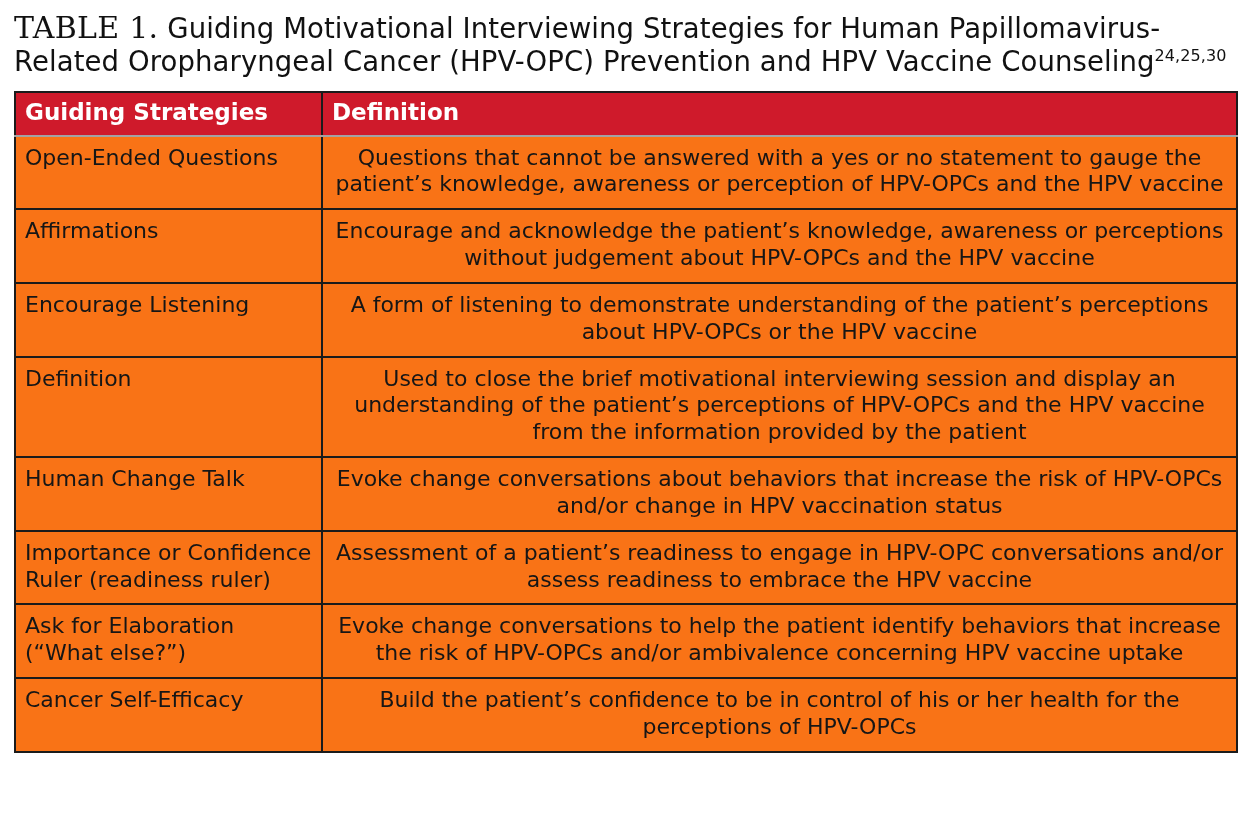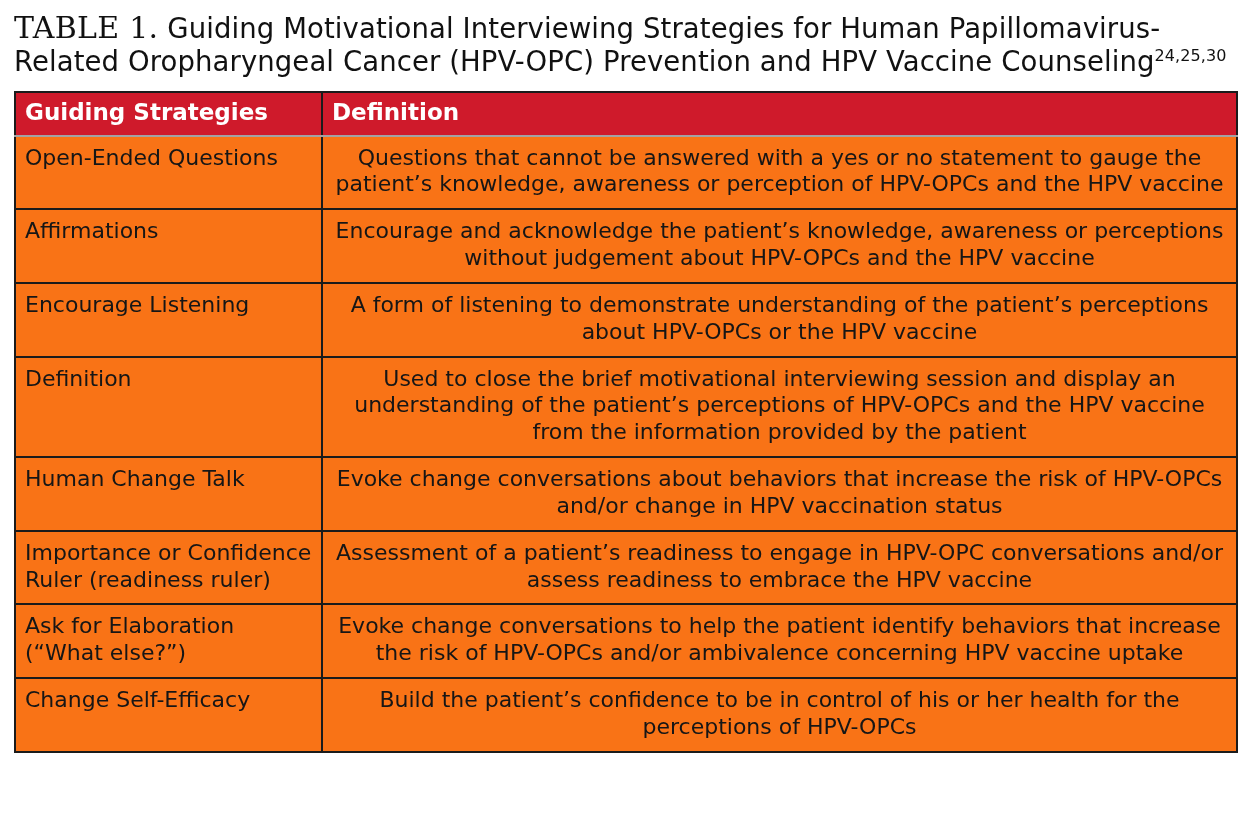--- a/index.html
+++ b/index.html
@@ -123,19 +123,19 @@
       </tr>
       <tr>
         <td class="strategy">Importance or Confidence Ruler (readiness ruler)</td>
         <td class="definition">Assessment of a patient’s readiness to engage in HPV-OPC conversations and/or assess readiness to embrace the HPV vaccine</td>
       </tr>
       <tr>
         <td class="strategy">Ask for Elaboration (“What else?”)</td>
         <td class="definition">Evoke change conversations to help the patient identify behaviors that increase the risk of HPV-OPCs and/or ambivalence concerning HPV vaccine uptake</td>
       </tr>
       <tr>
-        <td class="strategy">Change Self-Efficacy</td>
+        <td class="strategy">Cancer Self-Efficacy</td>
         <td class="definition">Build the patient’s confidence to be in control of his or her health for the perceptions of HPV-OPCs</td>
       </tr>
     </tbody>
   </table>
 
 </div>
 
 </body></html>

